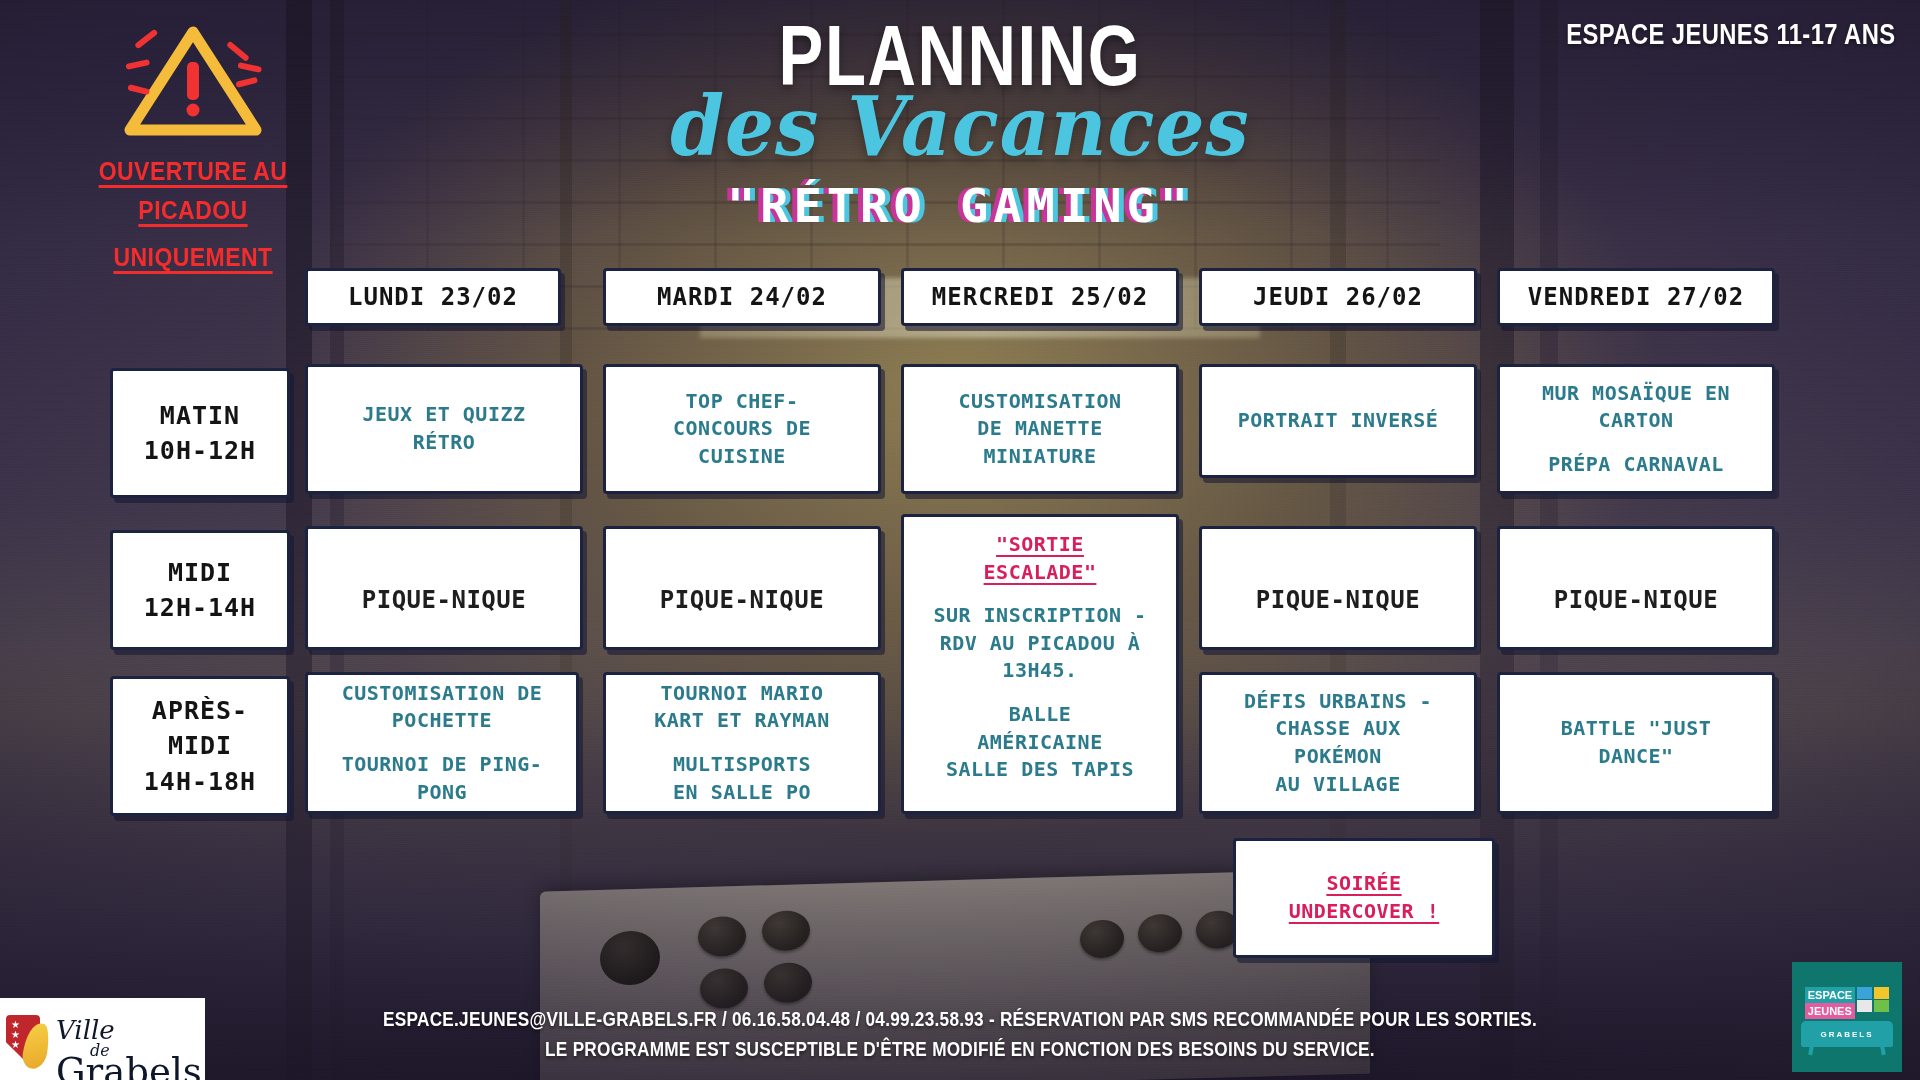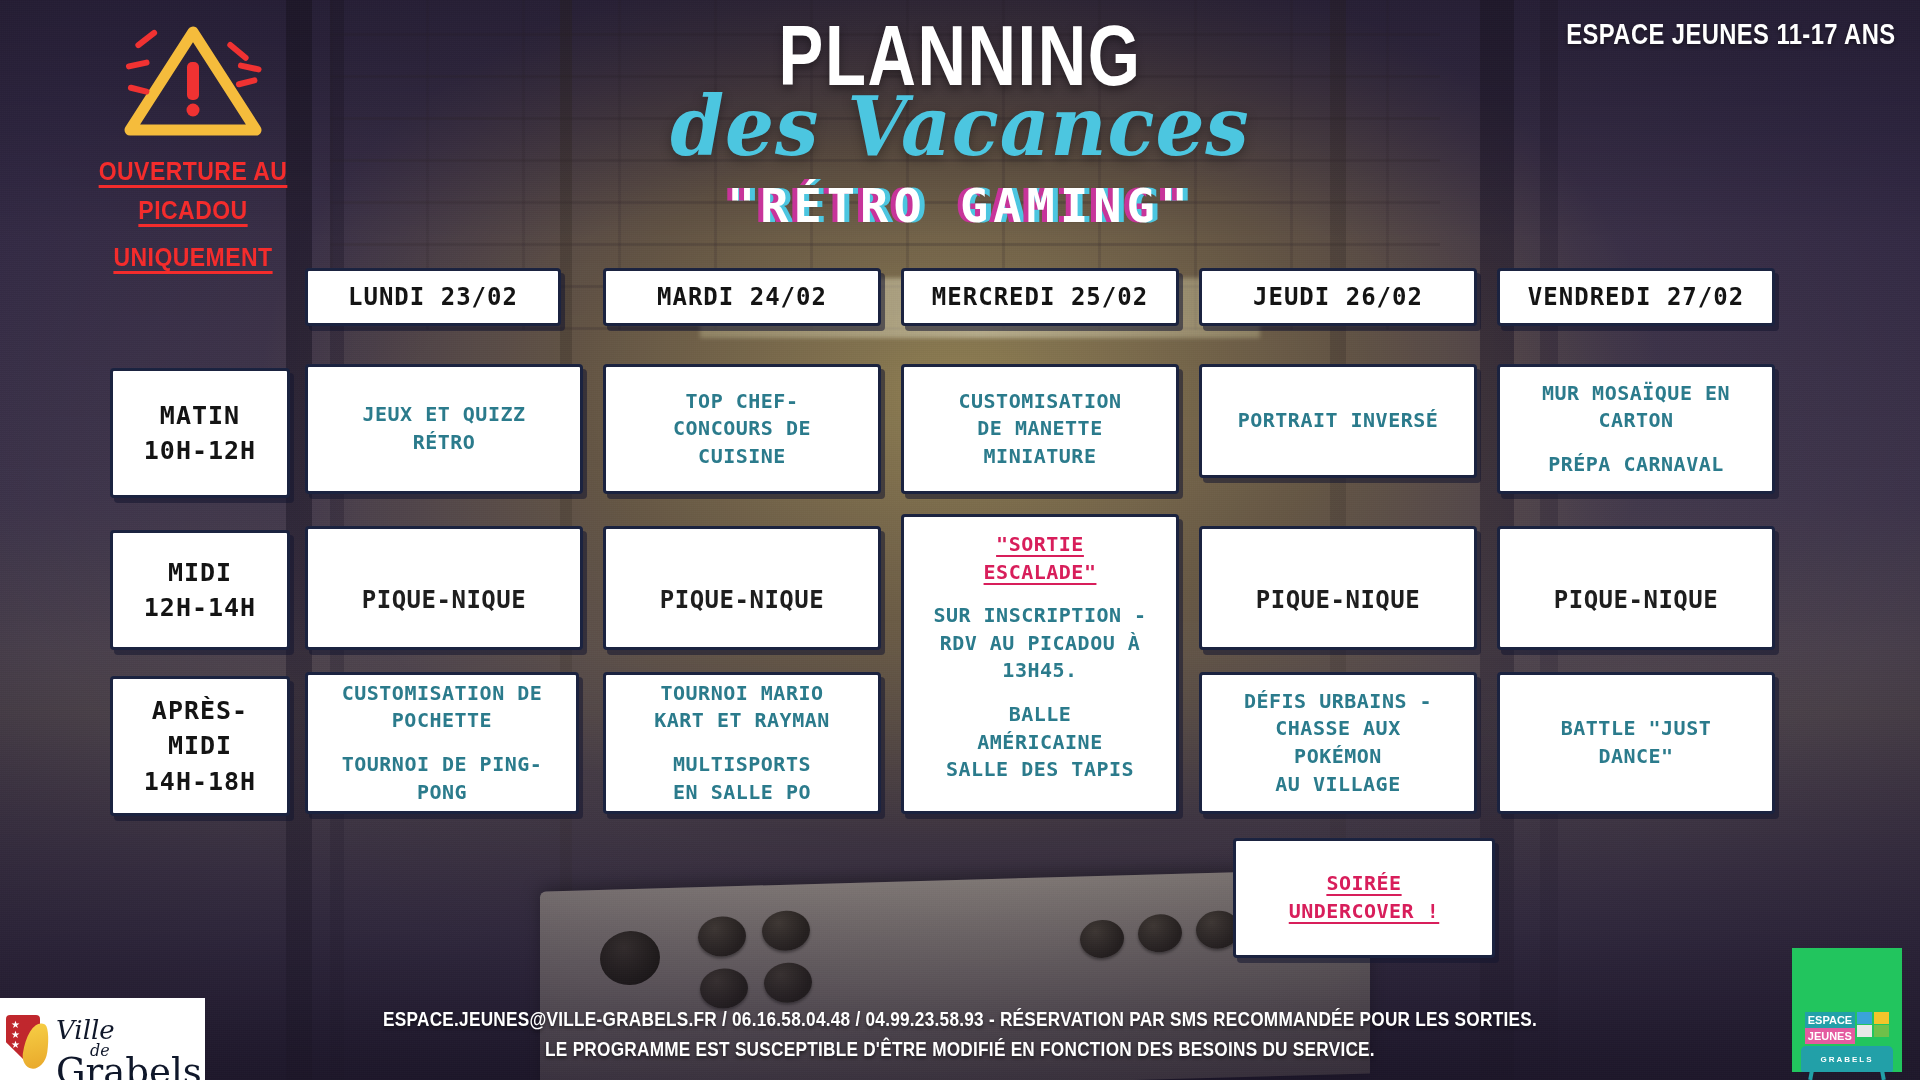--- a/index.html
+++ b/index.html
@@ -178,22 +178,22 @@
     border-radius:60% 30% 55% 45%/70% 60% 40% 30%;
     transform:rotate(8deg);
   }
   .shield .stars { position:absolute; left:5px; top:9px; color:#fff; font-size:10px; line-height:10px; }
   .grabels-text { font-family:"DejaVu Serif", serif; color:#0f172a; line-height:1;margin-top:28px; }
   .g-ville { font-style:italic; font-size:26px; }
   .g-de { font-style:italic; font-size:16px; margin-left:34px; }
   .g-grabels { font-size:37px; margin-top:-6px; }
 
   .logo-ej {
-    position:absolute; right:18px; bottom:8px; width:110px; height:124px;
-    background:#22c55e; display:flex; align-items:flex-end; justify-content:center;
+    position:absolute; right:18px; bottom:8px; width:110px; height:110px;
+    background:#0f766e; display:flex; align-items:center; justify-content:center;
   }
   .ej-inner { width:92px; position:relative; }
   .ej-blocks { display:flex; gap:2px; justify-content:center; }
   .ej-words {
     background:#22a0a8; color:#fff; font-family:"Liberation Sans", sans-serif;
     font-weight:bold; font-size:11px; line-height:12px; padding:2px 3px; text-align:left;
   }
   .ej-sq { width:15px; }
   .ej-sq div { height:12px; margin-bottom:1px; }
   .ej-couch {

